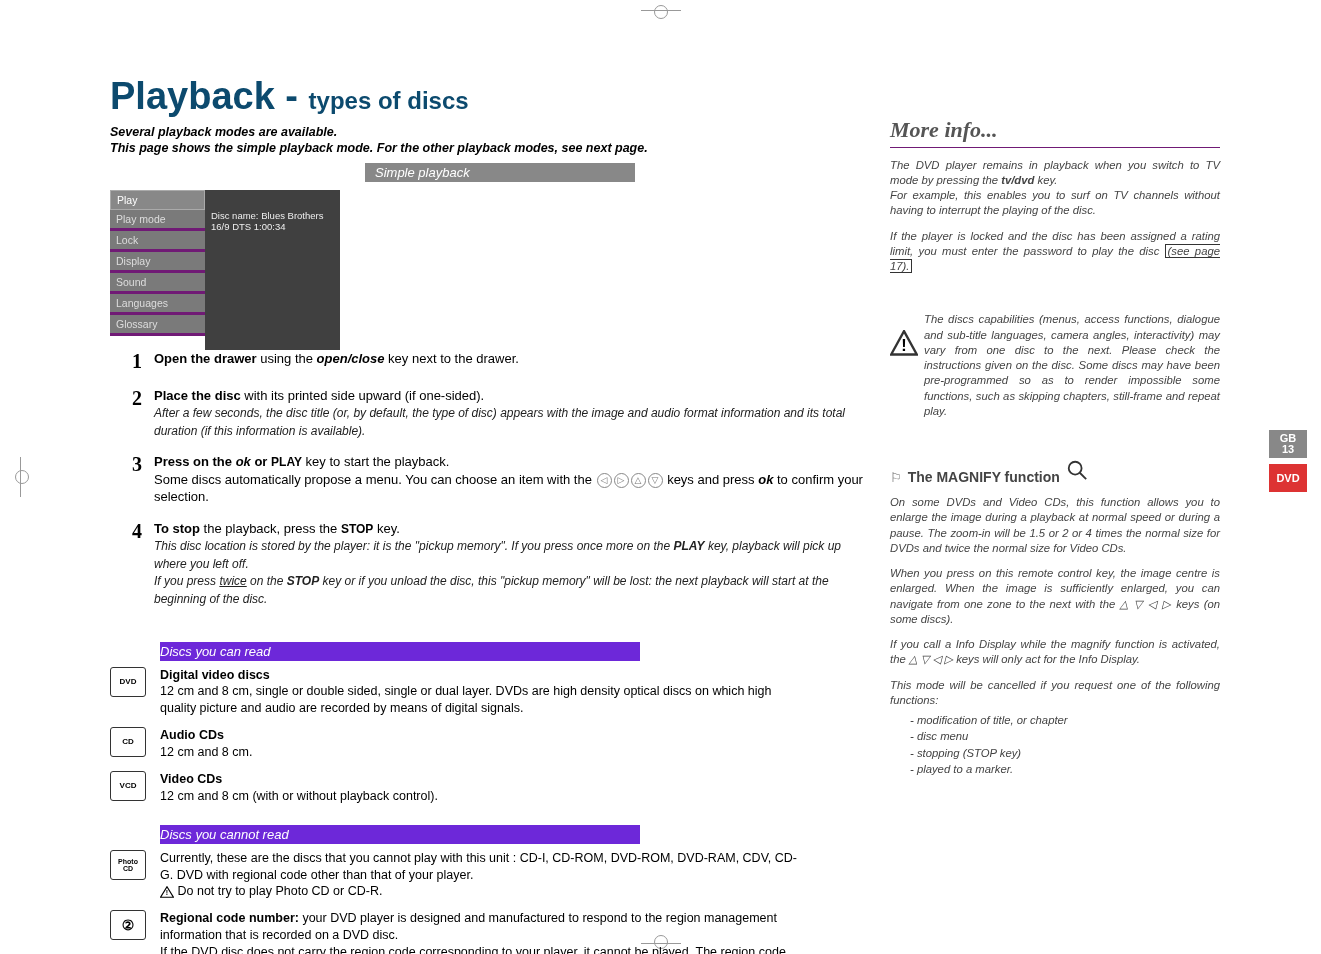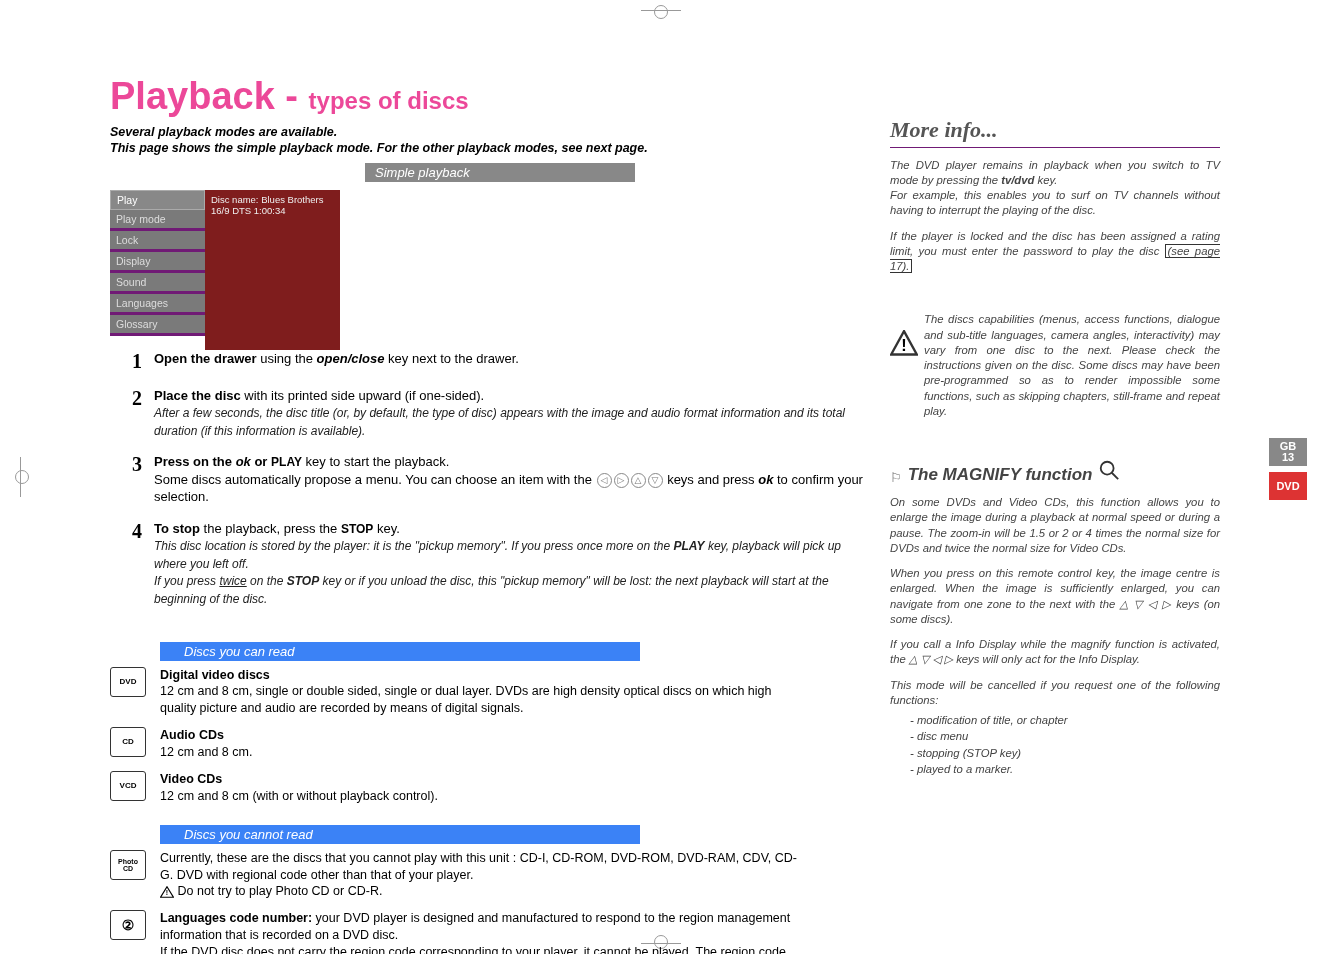--- a/index.html
+++ b/index.html
@@ -20,21 +20,21 @@
   .crop-bottom { bottom: 10px; border-bottom: 0.6px solid #999;}
   .crop-bottom::before { content:""; position:absolute; left:50%; bottom:-6px; width:12px; height:12px; border:0.6px solid #999; border-radius:50%; transform:translateX(-50%);}
   .crop-left { position:absolute; left:20px; top:50%; transform:translateY(-50%); width:20px; height:40px; border-left:0.6px solid #999;}
   .crop-left::before { content:""; position:absolute; top:50%; left:-6px; width:12px; height:12px; border:0.6px solid #999; border-radius:50%; transform:translateY(-50%);}
 
   .page {
     position: absolute;
     left: 110px; top: 75px;
     width: 1130px;
   }
-  h1 { font-size: 38px; font-weight: 900; color: #ec4899; }
+  h1 { font-size: 38px; font-weight: 900; color: #0c4a6e; }
   h1 .sub { font-size: 24px; font-weight: 900; }
   .intro { font-size: 12.5px; font-style: italic; font-weight: bold; margin-top: 6px; line-height: 1.3; }
 
   .maincols { display: flex; margin-top: 6px; }
   .leftcol { width: 760px; }
   .rightcol { width: 330px; margin-left: 20px; position: relative; }
 
   .simple-header {
     margin-left: 255px; width: 270px;
     background: #888; color: #fff; font-style: italic;
@@ -46,34 +46,34 @@
     width: 230px; height: 160px;
     display: flex; font-size: 10px;
   }
   .menu-list { width: 95px; }
   .menu-item {
     background: #7a7a7a; color: #ddd;
     padding: 3px 6px; border-bottom: 3px solid #701a75;
     font-size: 10.5px;
   }
   .menu-item.active { background: #888; color: #fff; border: 1px solid #aaa; }
-  .menu-detail { flex:1; background: #7f1d1d; color:#eee; padding:4px 6px; font-size:9.5px; line-height:1.25;}
+  .menu-detail { flex:1; background: #404040; color:#eee; padding:20px 6px; font-size:9.5px; line-height:1.25;}
 
   .steps { flex: 1; margin-left: 22px; }
   .step { display: flex; margin-bottom: 14px; }
   .stepnum { font-family: "Times New Roman", serif; font-weight: bold; font-size: 20px; width: 22px; color:#000;}
   .stepbody { flex:1; font-size: 13px; line-height: 1.35; }
   .stepbody b { font-weight: 800; }
   .stepbody .note { font-style: italic; font-size: 12px; color:#222; }
   .smallcaps { font-variant: small-caps; font-weight: bold; font-size: 12px; }
   .arrow-icon { display:inline-block; width:15px; height:15px; border:1px solid #888; border-radius:50%; vertical-align:middle; font-size:9px; text-align:center; line-height:13px; color:#777; margin:0 1px;}
 
   .subheader {
-    background: #3b82f6; color:#fff; font-style: italic; font-size: 13px;
-    padding: 2px 24px; width: 480px; margin: 20px 0 6px 50px;
+    background: #6d28d9; color:#fff; font-style: italic; font-size: 13px;
+    padding: 2px 0; width: 480px; margin: 20px 0 6px 50px;
   }
   .disc-block { display:flex; margin: 6px 0 10px 0; }
   .disc-icon {
     width: 36px; height: 30px; border: 1.5px solid #333;
     font-size: 8px; display:flex; align-items:center; justify-content:center;
     font-weight:bold; text-align:center; flex-shrink:0; line-height:1;
     border-radius:3px;
   }
   .disc-text { margin-left: 14px; font-size: 12.5px; line-height:1.35; max-width: 640px;}
   .disc-text b { font-weight: 700; }
@@ -84,31 +84,31 @@
     font-family: "Times New Roman", serif; font-style: italic; font-weight: bold;
     font-size: 22px; color: #555; border-bottom: 1px solid #701a75; padding-bottom:4px;
     margin-top: -46px;
   }
   .info-p { font-size: 11.3px; font-style: italic; color:#444; line-height:1.35; margin-top:10px; text-align: justify;}
   .info-p .boxed { border: 1px solid #333; padding: 0 2px; }
   .warn-block { display:flex; margin-top: 38px; }
   .warn-tri { width: 28px; flex-shrink:0; margin-top: 18px; margin-right:6px;}
   .magnify-hdr { margin-top: 40px; display:flex; align-items:flex-end; gap:6px;}
   .magnify-hdr .flag { font-size:13px; color:#666;}
-  .magnify-hdr b { font-style: italic; font-size: 17px; color:#444;}
+  .magnify-hdr b { font-size: 14px; color:#444;}
   .mag-icon svg { width:22px; height:22px; }
   .info-list { font-size: 11.3px; font-style: italic; color:#444; line-height:1.45; margin-left: 20px; margin-top:4px;}
 
   .sidetabs {
     position: absolute; right: 14px; top: 430px;
     display:flex; flex-direction:column; gap:6px;
   }
   .tab { width: 38px; height: 28px; font-size: 11px; font-weight:bold;
     display:flex; align-items:center; justify-content:center; }
-  .tab.grey { background:#888; color:#fff; text-align:center; line-height:1; padding:8px;margin-top:8px;}
+  .tab.grey { background:#888; color:#fff; text-align:center; line-height:1; padding:8px;}
   .tab.red { background:#d33; color:#fff; }
 </style>
 </head>
 <body>
 
 <div class="crop-top"></div>
 <div class="crop-bottom"></div>
 <div class="crop-left"></div>
 
 <div class="sidetabs">
@@ -191,21 +191,21 @@
           <span class="warn-icon"><svg viewBox="0 0 24 20">
                 <path d="M12 1 L23 19 L1 19 Z" fill="none" stroke="#000" stroke-width="2"></path>
                 <text x="12" y="16" text-anchor="middle" font-size="12" font-weight="bold">!</text>
               </svg></span>
           <span>Do not try to play Photo CD or CD-R.</span>
         </div>
       </div>
       <div class="disc-block">
         <div class="disc-icon" style="font-size:14px;">②</div>
         <div class="disc-text">
-          <b>Languages code number:</b><span> your DVD player is designed and manufactured to respond to the region management information that is recorded on a DVD disc.</span><br>
+          <b>Regional code number:</b><span> your DVD player is designed and manufactured to respond to the region management information that is recorded on a DVD disc.</span><br>
           <span>If the DVD disc does not carry the region code corresponding to your player, it cannot be played. The region code for your player is region No. #2. (Europe, the Middle East, Republic of South Africa, Japan).</span>
         </div>
       </div>
     </div>
 
     <div class="rightcol">
       <div class="moreinfo-title">More info...</div>
       <div class="info-p">
         <span>The DVD player remains in playback when you switch to TV mode by pressing the <b>tv/dvd</b> key.</span><br>
         <span>For example, this enables you to surf on TV channels without having to interrupt the playing of the disc.</span>

